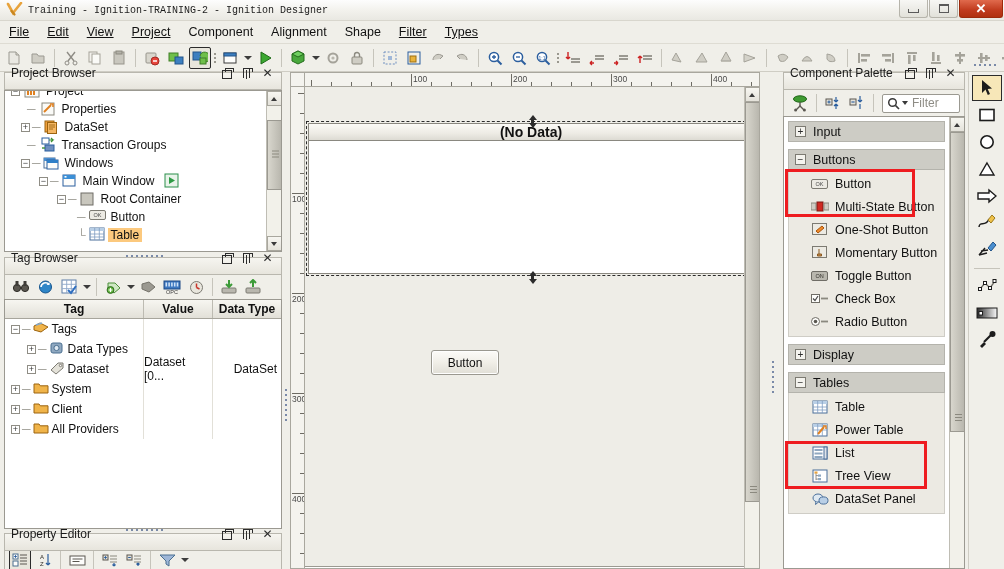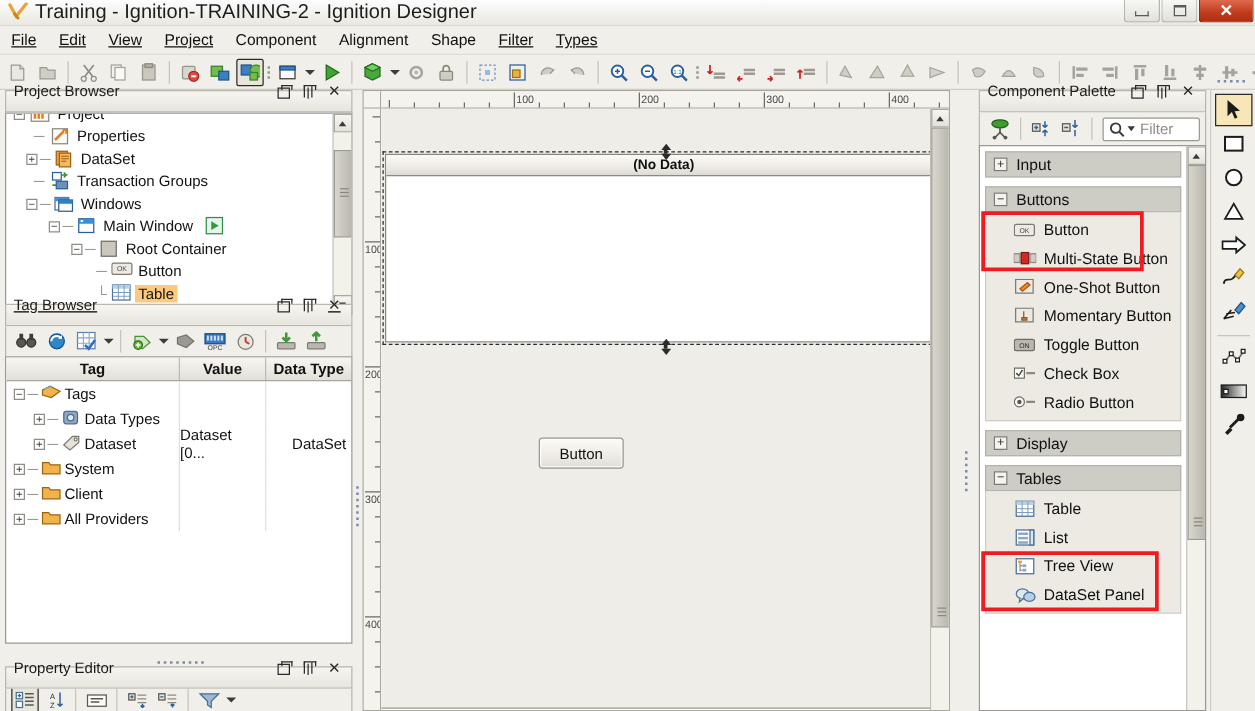--- a/index.html
+++ b/index.html
@@ -23,22 +23,22 @@
     background: linear-gradient(to bottom, #fdfdfd 0%, #f2f1ec 55%, #e9e8e2 100%);
     border-bottom: 1px solid #d8d6cd;
     display: flex; align-items: center;
   }
   .title-icon {
     width: 18px; height: 16px; margin-left: 6px; margin-right: 4px;
     position: relative; flex: none;
   }
   .title-icon svg { display: block; }
   .title-text {
-    font-size: 16px; color: #1d1d1d; white-space: nowrap;
-    font-family: Liberation Sans, sans-serif;
+    font-size: 10px; color: #1d1d1d; white-space: nowrap;
+    font-family: Liberation Mono, monospace;
   }
   .wincontrols {
     position: absolute; right: 0; top: 0; height: 20px;
     display: flex; align-items: flex-start;
   }
   .wincontrols .wbtn {
     width: 29px; height: 18px; margin-right: 1px;
     border: 1px solid #b6b4ab;
     border-top: none;
     border-radius: 0 0 3px 3px;
@@ -175,21 +175,21 @@
     border: 1px solid #9b9991;
   }
   .vs-grip { position:absolute; left:4px; top:50%; transform:translateY(-50%);
              width:7px; height:9px; }
   .vs-grip i { display:block; height:1px; background:#8b897f; margin-bottom:2px; }
 
   .dots-handle { position:absolute; height:6px; display:flex; gap:3px; align-items:center; justify-content:center;}
   .dots-handle i { width:2px; height:2px; background:#7a8aa8; display:block;}
 
   
-  #tagBrowser { position: absolute; left: 4px; top: 243px; width: 278px; height: 280px; text-decoration: underline; }
+  #tagBrowser { position: absolute; left: 4px; top: 257px; width: 278px; height: 280px; }
   .tagtoolbar {
     position: absolute; left: 0; top: 18px; width: 278px; height: 24px;
     background: #f0efe9; border-left: 1px solid #b9b7ae; border-right: 1px solid #b9b7ae;
     display: flex; align-items: center; padding-left: 4px;
   }
   .tag-table {
     position: absolute; left: 0; top: 42px; width: 278px; height: 230px;
     background: #fff; border: 1px solid #9b9991; overflow: hidden;
   }
   .tag-head { display: flex; height: 19px; background: linear-gradient(to bottom,#f7f6f1,#e2e0d8);
@@ -235,21 +235,21 @@
     background: transparent;
   }
   .tbl-comp {
     position: absolute; left: 1px; top: 1px; right: 1px; bottom: 1px;
     border: 1px solid #8a8880; background: #fff;
   }
   .tbl-header {
     height: 17px; background: linear-gradient(to bottom,#fbfaf6 0%,#edebe4 60%,#dddbd3 100%);
     border-bottom: 1px solid #8a8880;
     display: flex; align-items: center; justify-content: center;
-    font-size: 11px; font-weight: bold; color: #111;
+    font-size: 14px; font-weight: bold; color: #111;
   }
   .resize-handle {
     position: absolute; width: 9px; height: 13px;
     display: flex; flex-direction: column; align-items: center; justify-content: space-between;
   }
   .rh-up, .rh-dn { width:0; height:0; border-left:4.5px solid transparent; border-right:4.5px solid transparent;}
   .rh-up { border-bottom: 5px solid #2b2b2b; }
   .rh-dn { border-top: 5px solid #2b2b2b; }
   .rh-bar { width: 3px; height: 3px; background: #2b2b2b; }
 
@@ -1336,20 +1336,32 @@
                   <rect x="1" y="1" width="14" height="3" fill="#b9cfe6"></rect>
                   <path d="M5.7 1v12M10.3 1v12M1 7h14M1 10h14" stroke="#7f9cc0" stroke-width="0.8"></path>
                 </svg>
             </span>
             <span>Table</span>
           </div>
           <div class="pal-item">
             <span class="pico">
               <svg width="16" height="14">
                   <rect x="1" y="1" width="14" height="12" fill="#fff" stroke="#4a6f9a"></rect>
+                  <rect x="1" y="1" width="14" height="3" fill="#b9cfe6"></rect>
+                  <path d="M5.7 1v12M10.3 1v12M1 7h14" stroke="#7f9cc0" stroke-width="0.8"></path>
+                  <path d="M6 11 L12 4" stroke="#e08020" stroke-width="2"></path>
+                  <path d="M11 3 L14 3 L14 6" fill="none" stroke="#e08020" stroke-width="1.4"></path>
+                </svg>
+            </span>
+            <span>Power Table</span>
+          </div>
+          <div class="pal-item">
+            <span class="pico">
+              <svg width="16" height="14">
+                  <rect x="1" y="1" width="14" height="12" fill="#fff" stroke="#4a6f9a"></rect>
                   <rect x="2.5" y="3" width="8" height="2" fill="#8fa8c0"></rect>
                   <rect x="2.5" y="6.5" width="8" height="2" fill="#8fa8c0"></rect>
                   <rect x="2.5" y="10" width="8" height="2" fill="#8fa8c0"></rect>
                   <rect x="12" y="1" width="3" height="12" fill="#dfe4ea" stroke="#4a6f9a"></rect>
                 </svg>
             </span>
             <span>List</span>
           </div>
           <div class="pal-item">
             <span class="pico">

